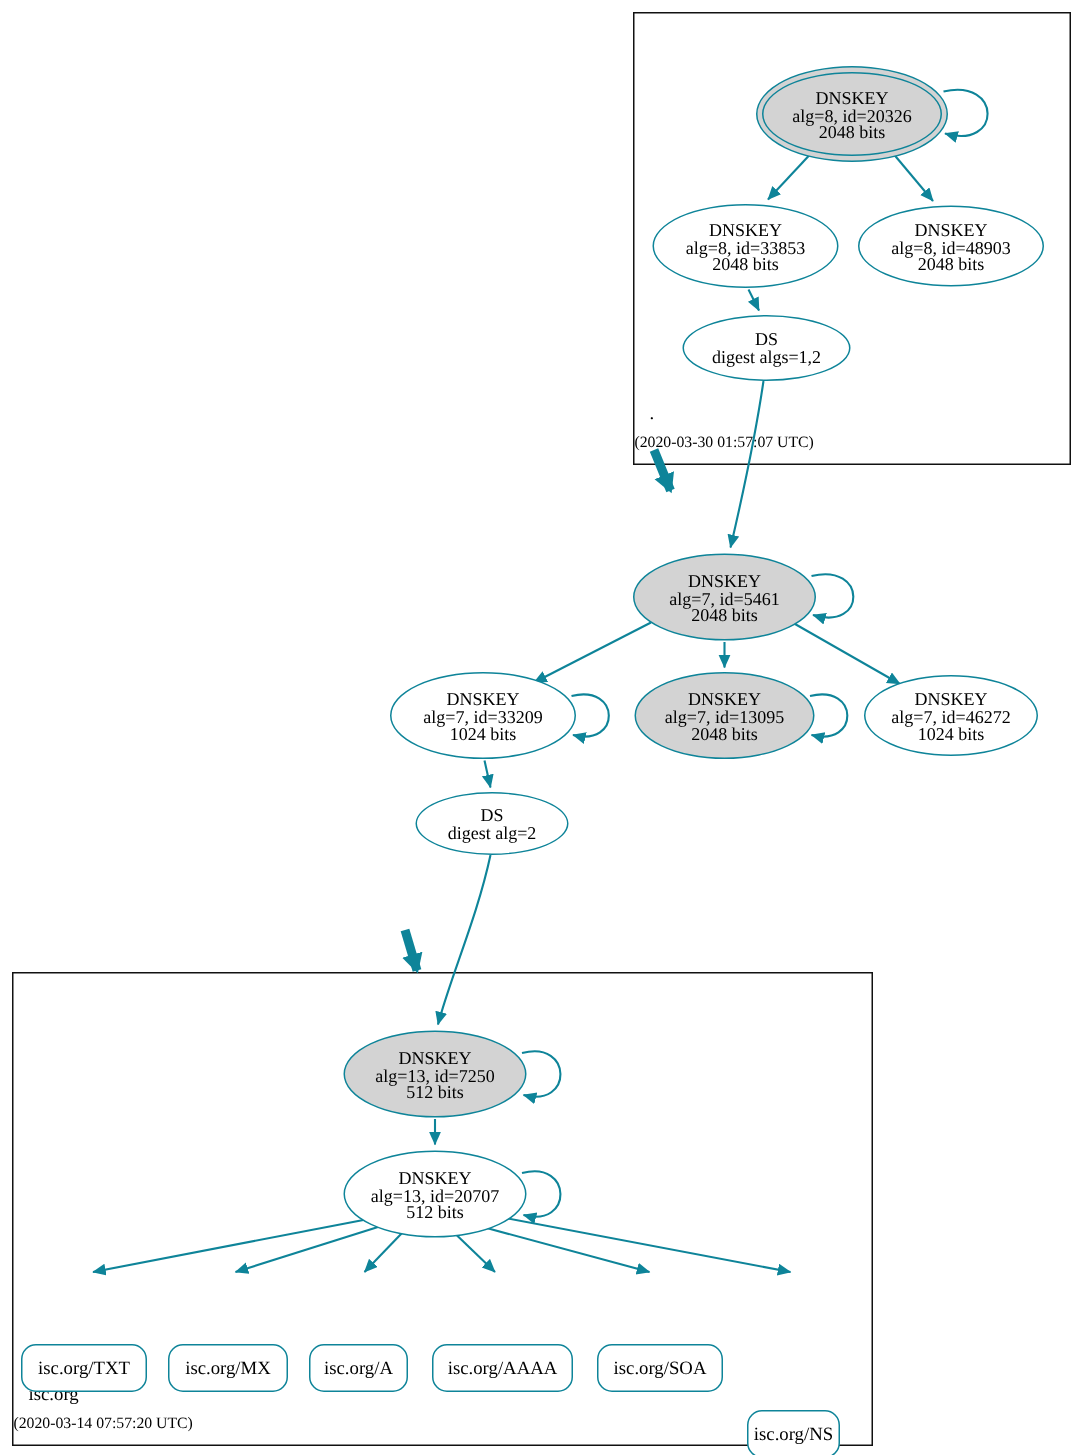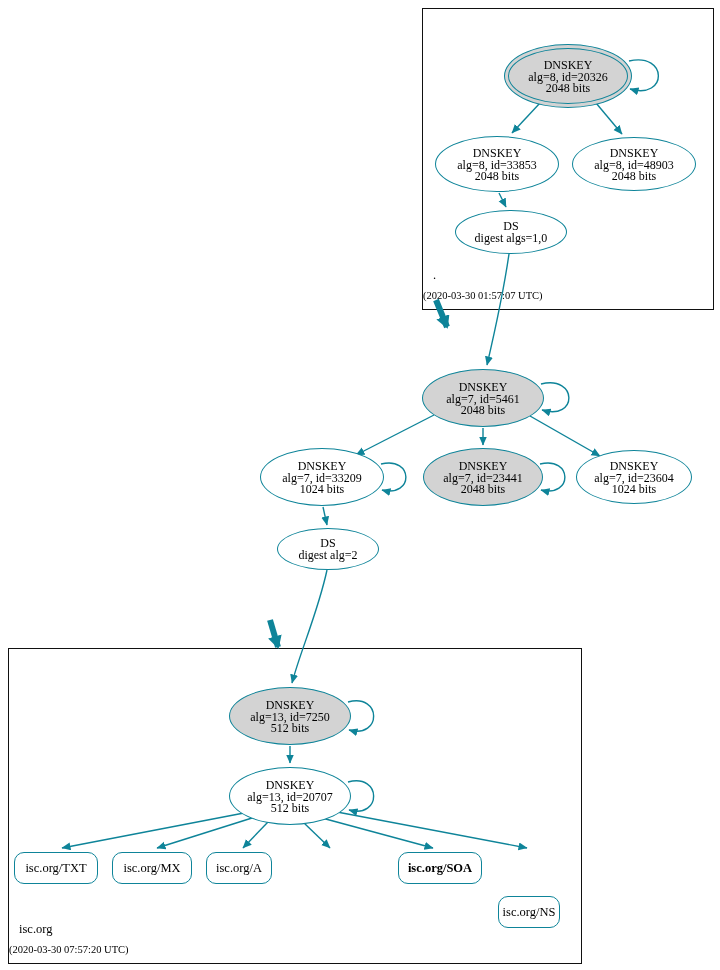--- a/index.html
+++ b/index.html
@@ -22,39 +22,39 @@
     position:absolute; z-index:2; box-sizing:border-box;
     display:flex; flex-direction:column; align-items:center; justify-content:center;
     border:1.4px solid var(--teal); border-radius:50%;
     background:#fff; text-align:center;
   }
   .node.gray { background:var(--grayfill); }
   .node.double::before {
     content:""; position:absolute; inset:3px;
     border:1.3px solid var(--teal); border-radius:50%;
   }
-  .node.rect { border-radius:10px; }
+  .node.rect { border-radius:10px;margin-top:44px; }
   .nt { font-size:12px; line-height:13px; position:relative; }
   .nd { font-size:12px; line-height:10.5px; position:relative; }
   .rlabel { font-size:12.5px; line-height:14px; }
 </style>
 </head>
 <body>
 
 <div class="canvas">
 
   <div class="zone-box" style="left:422px; top:8px; width:290px; height:300px;">
     <div class="zone-label">.</div>
     <div class="zone-ts">(2020-03-30 01:57:07 UTC)</div>
   </div>
 
 
   <div class="zone-box" style="left:8px; top:648px; width:572px; height:314px;">
     <div class="zone-label">isc.org</div>
-    <div class="zone-ts">(2020-03-30 07:57:20 UTC)</div>
+    <div class="zone-ts">(2020-03-14 07:57:20 UTC)</div>
   </div>
 
   <svg class="edges" width="720" height="970" viewBox="0 0 720 970">
     <defs>
       <marker id="arr" markerWidth="11" markerHeight="10" refX="8.5" refY="4" orient="auto" markerUnits="userSpaceOnUse">
         <path class="ah" d="M0,0 L9,4 L0,8 Z"></path>
       </marker>
       <marker id="arrbig" markerWidth="18" markerHeight="16" refX="11" refY="7" orient="auto" markerUnits="userSpaceOnUse">
         <path class="ah" d="M0,0 L13,7 L0,14 Z"></path>
       </marker>
@@ -101,44 +101,44 @@
   </div>
 
   <div class="node" style="left:572px; top:137px; width:124px; height:54px;">
     <div class="nt">DNSKEY</div>
     <div class="nd">alg=8, id=48903</div>
     <div class="nd">2048 bits</div>
   </div>
 
   <div class="node" style="left:455px; top:210px; width:112px; height:44px;">
     <div class="nt">DS</div>
-    <div class="nd">digest algs=1,0</div>
+    <div class="nd">digest algs=1,2</div>
   </div>
 
   <div class="node gray" style="left:422px; top:369px; width:122px; height:58px;">
     <div class="nt">DNSKEY</div>
     <div class="nd">alg=7, id=5461</div>
     <div class="nd">2048 bits</div>
   </div>
 
   <div class="node" style="left:260px; top:448px; width:124px; height:58px;">
     <div class="nt">DNSKEY</div>
     <div class="nd">alg=7, id=33209</div>
     <div class="nd">1024 bits</div>
   </div>
 
   <div class="node gray" style="left:423px; top:448px; width:120px; height:58px;">
     <div class="nt">DNSKEY</div>
-    <div class="nd">alg=7, id=23441</div>
+    <div class="nd">alg=7, id=13095</div>
     <div class="nd">2048 bits</div>
   </div>
 
   <div class="node" style="left:576px; top:450px; width:116px; height:54px;">
     <div class="nt">DNSKEY</div>
-    <div class="nd">alg=7, id=23604</div>
+    <div class="nd">alg=7, id=46272</div>
     <div class="nd">1024 bits</div>
   </div>
 
   <div class="node" style="left:277px; top:528px; width:102px; height:42px;">
     <div class="nt">DS</div>
     <div class="nd">digest alg=2</div>
   </div>
 
   <div class="node gray" style="left:229px; top:687px; width:122px; height:58px;">
     <div class="nt">DNSKEY</div>
@@ -154,20 +154,23 @@
 
   <div class="node rect" style="left:14px; top:852px; width:84px; height:32px;">
     <div class="rlabel">isc.org/TXT</div>
   </div>
   <div class="node rect" style="left:112px; top:852px; width:80px; height:32px;">
     <div class="rlabel">isc.org/MX</div>
   </div>
   <div class="node rect" style="left:206px; top:852px; width:66px; height:32px;">
     <div class="rlabel">isc.org/A</div>
   </div>
-  <div class="node rect" style="left:398px; top:852px; width:84px; height:32px;font-weight:bold;">
+  <div class="node rect" style="left:288px; top:852px; width:94px; height:32px;">
+    <div class="rlabel">isc.org/AAAA</div>
+  </div>
+  <div class="node rect" style="left:398px; top:852px; width:84px; height:32px;">
     <div class="rlabel">isc.org/SOA</div>
   </div>
   <div class="node rect" style="left:498px; top:896px; width:62px; height:32px;">
     <div class="rlabel">isc.org/NS</div>
   </div>
 
 </div>
 
 </body></html>

